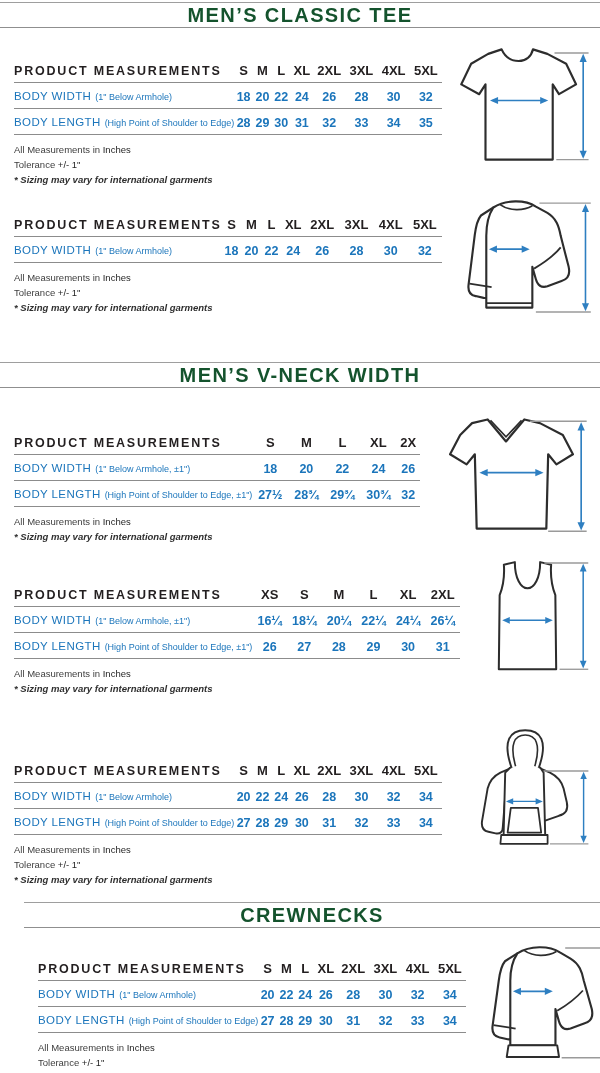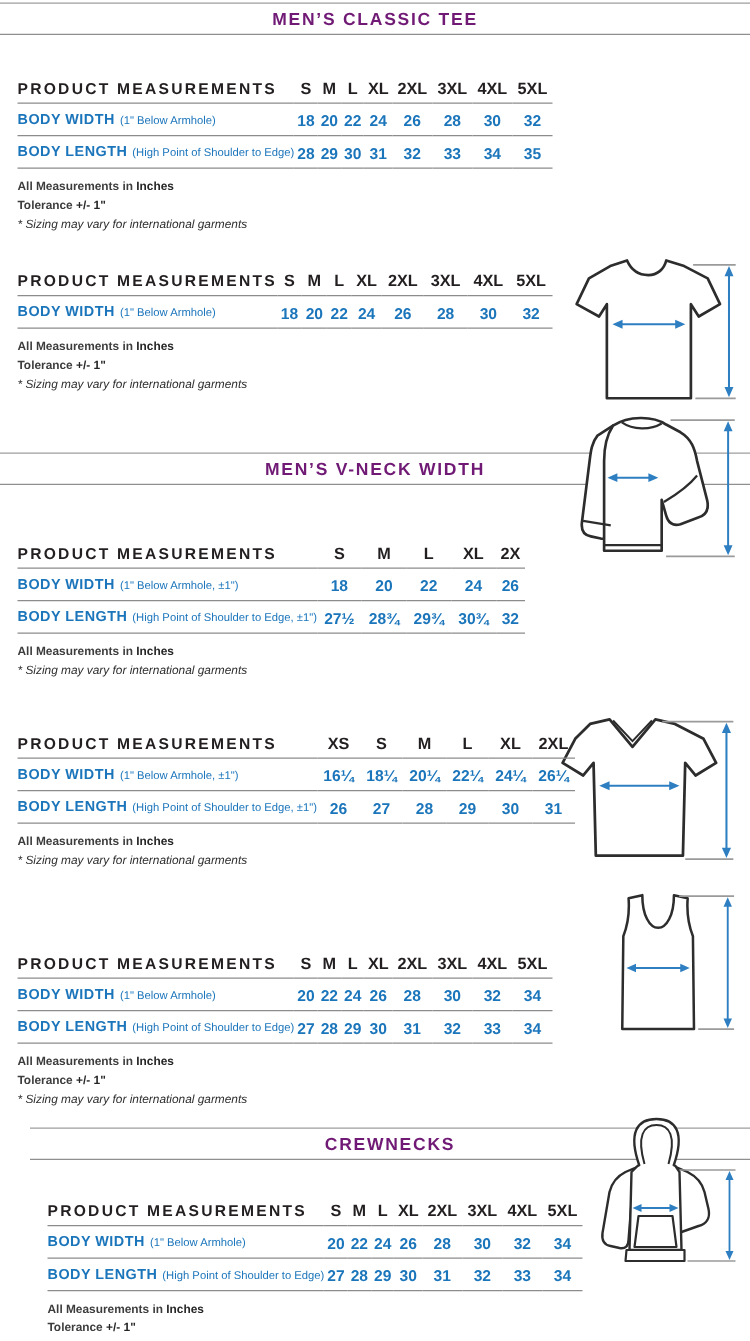--- a/index.html
+++ b/index.html
@@ -13,52 +13,52 @@
 
   .chart-section { height:180px; overflow:visible; }
   .chart-section:last-child { height:163px;margin-left:24px; }
 
   .title-band {
     border-top:1.7px solid #9e9e9e;
     border-bottom:1.7px solid #8f8f8f;
     height:26px; display:flex; align-items:center; justify-content:center;
   }
   .title-band h2 {
-    margin:0; font-size:14px; font-weight:bold; letter-spacing:1.4px;
-    color:#701a75;
+    margin:0; font-size:20px; font-weight:bold; letter-spacing:1.4px;
+    color:#14532d;
   }
 
-  .sec-body { display:flex; padding:0 4px 0 14px;flex-direction:column; }
+  .sec-body { display:flex; padding:0 4px 0 14px; }
   .left-col { flex:1 1 auto; }
   .right-col { flex:0 0 auto; display:flex; justify-content:flex-end; padding-right:2px; }
 
   .m-table { display:table; border-collapse:collapse; }
   .cols-8 { width:428px; }
   .cols-5 { width:406px; }
   .cols-6 { width:446px; }
   .trow { display:table-row; }
   .tcell {
     display:table-cell; vertical-align:bottom;
     border-bottom:1.7px solid #8c8c8c;
     padding:3px 0 4px 0;
   }
   .cols-8 .labelcell { width:202px; }
   .cols-5 .labelcell { width:228px; }
   .cols-6 .labelcell { width:228px; }
   .hlabel { font-weight:bold; font-size:12.5px; letter-spacing:1.8px; color:#231f20; white-space:nowrap; }
   .hsize  { font-weight:bold; font-size:13px; text-align:center; color:#231f20; }
-  .rlabel { font-weight:bold; font-size:11.5px; color:#1b75bb; letter-spacing:0.4px; }
+  .rlabel { font-weight:normal; font-size:11.5px; color:#1b75bb; letter-spacing:0.4px; }
   .rsub   { font-size:9px; color:#1b75bb; margin-left:4px; }
   .labelcell { white-space:nowrap; }
   .val { font-weight:bold; font-size:12.5px; color:#1b75bb; text-align:center; }
 
   .notes { margin-top:7px; font-size:9.5px; color:#3d3d3d; line-height:15px; }
-  .note-n { font-weight:bold; }
-  .note-b { font-weight:bold; color:#262626; }
-  .note-i { font-style:italic; font-weight:normal; color:#2e2e2e; }
+  .note-n { font-weight:normal; }
+  .note-b { font-weight:normal; color:#262626; }
+  .note-i { font-style:italic; font-weight:bold; color:#2e2e2e; }
   svg { display:block; }
 </style>
 </head>
 <body>
 
 <div id="sections">
     <section class="chart-section">
       <div class="title-band">
         <h2>MEN’S CLASSIC TEE</h2>
       </div>

